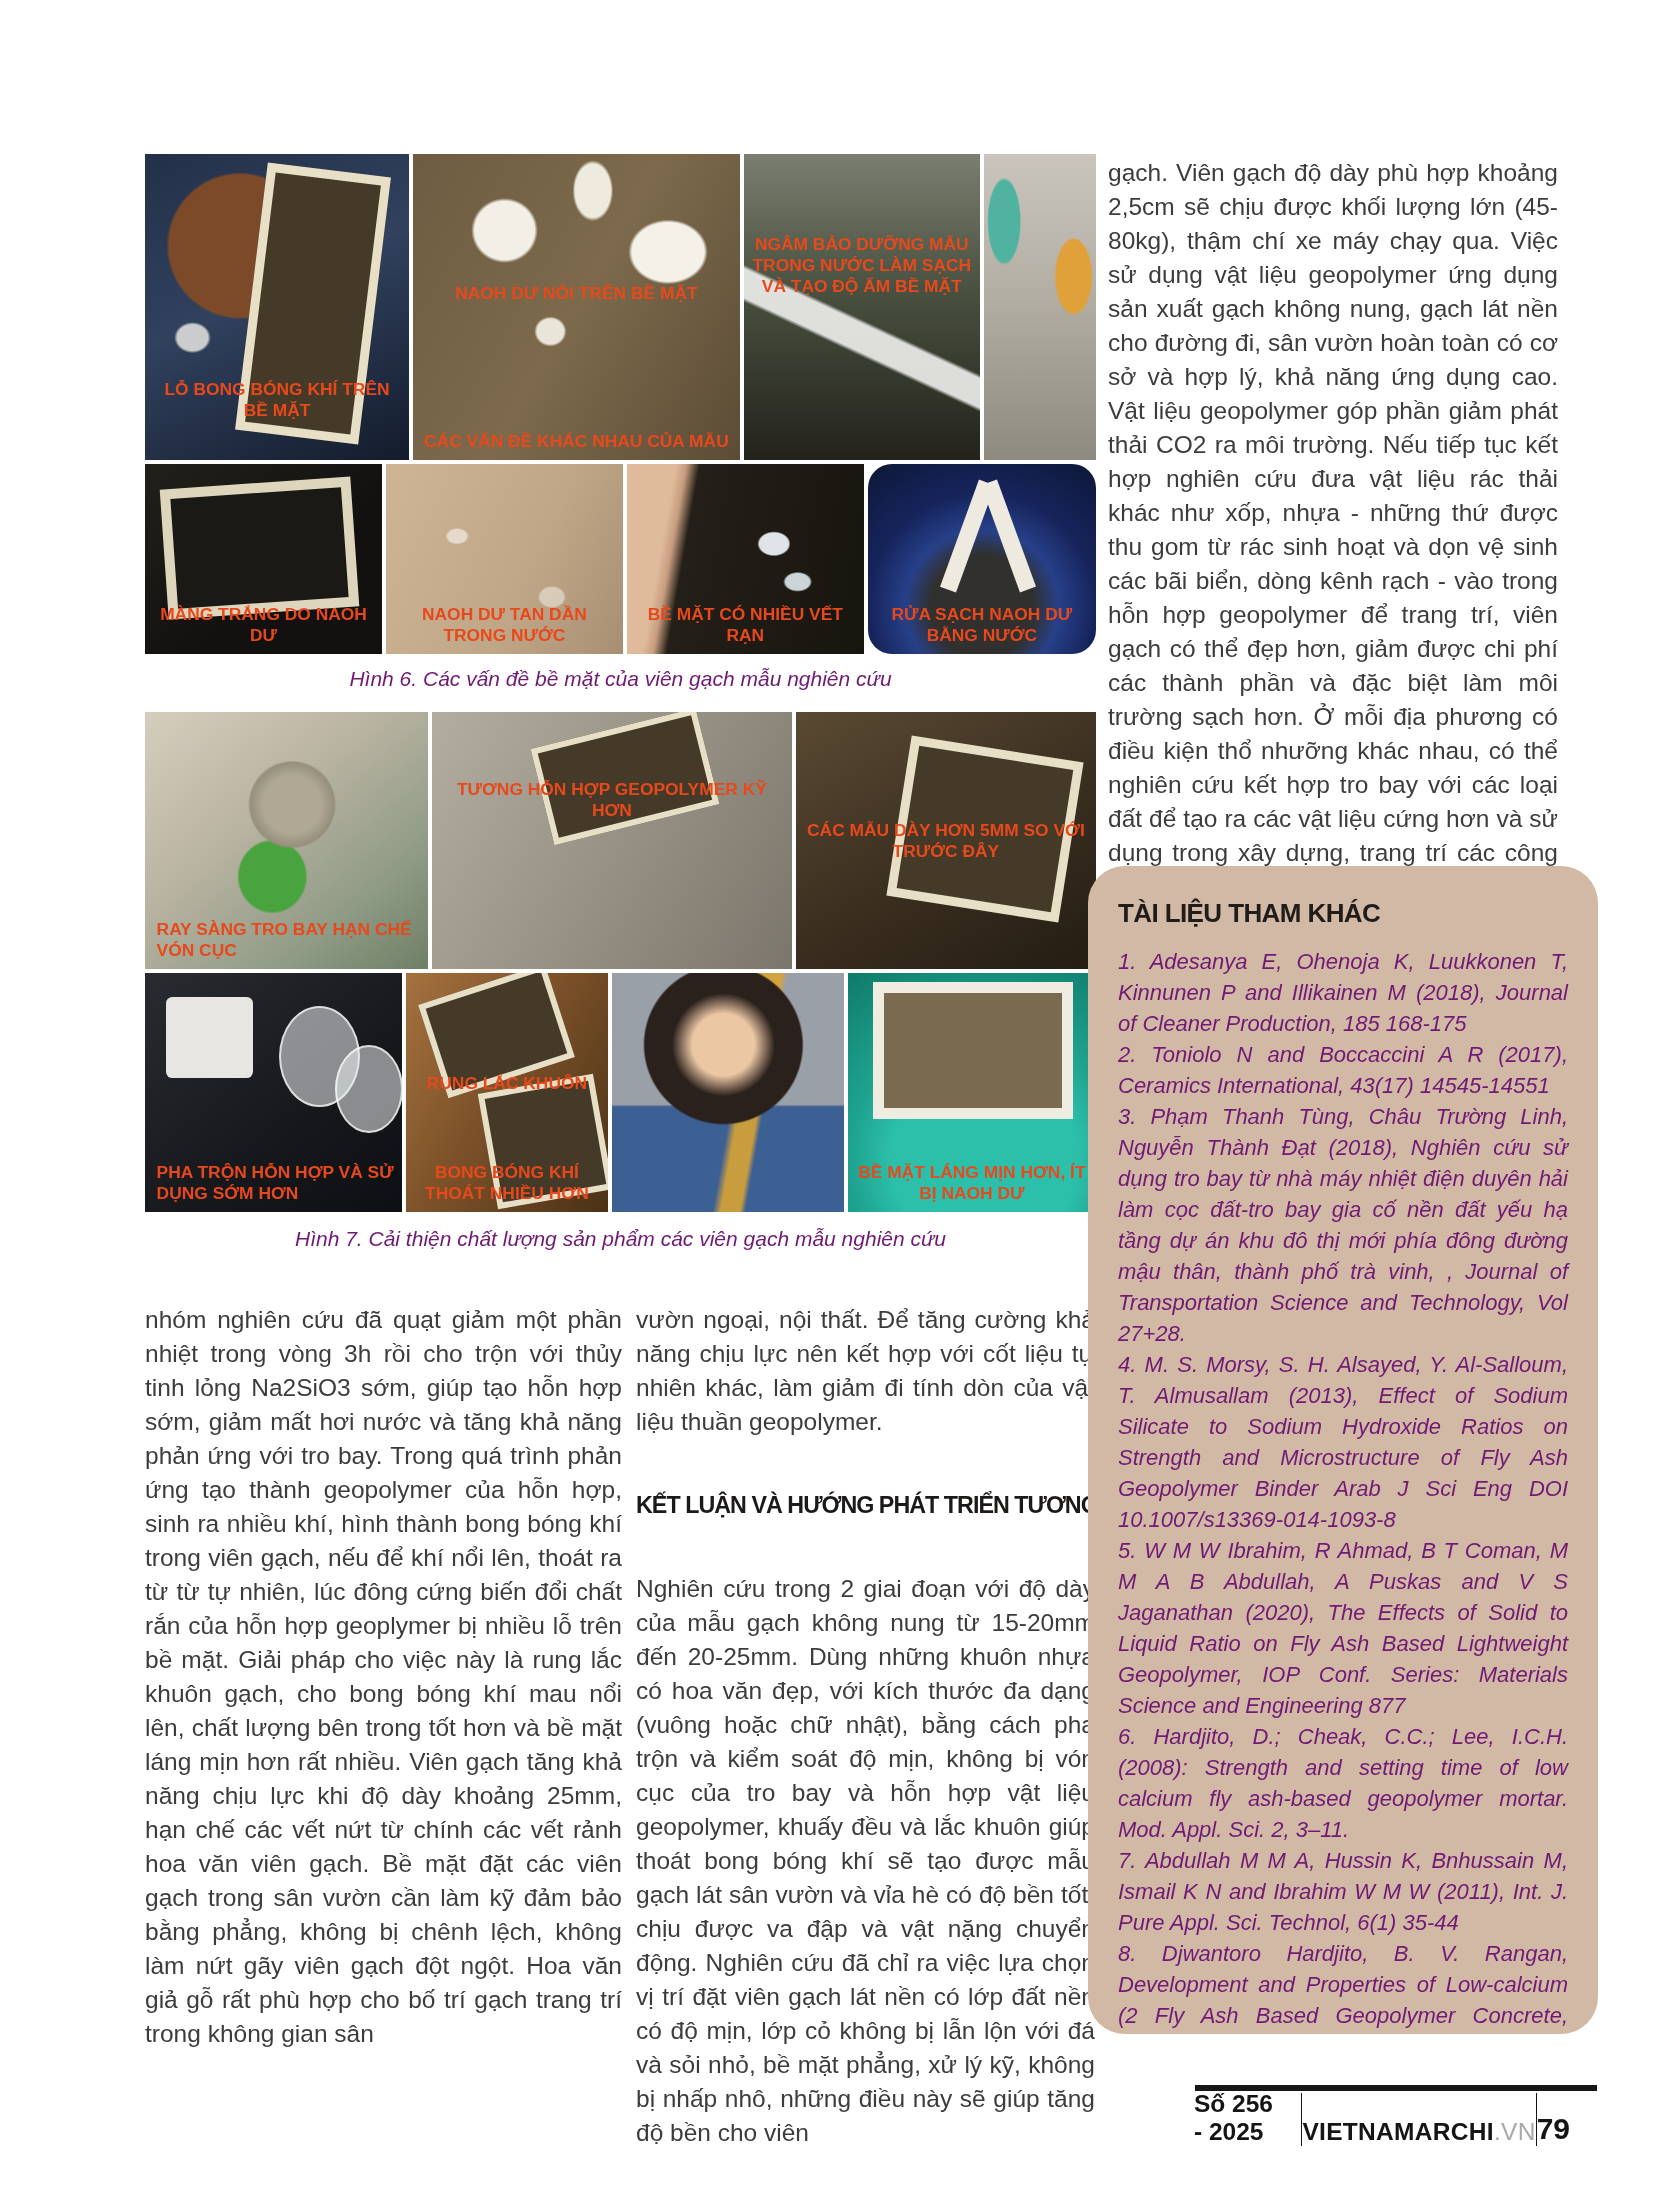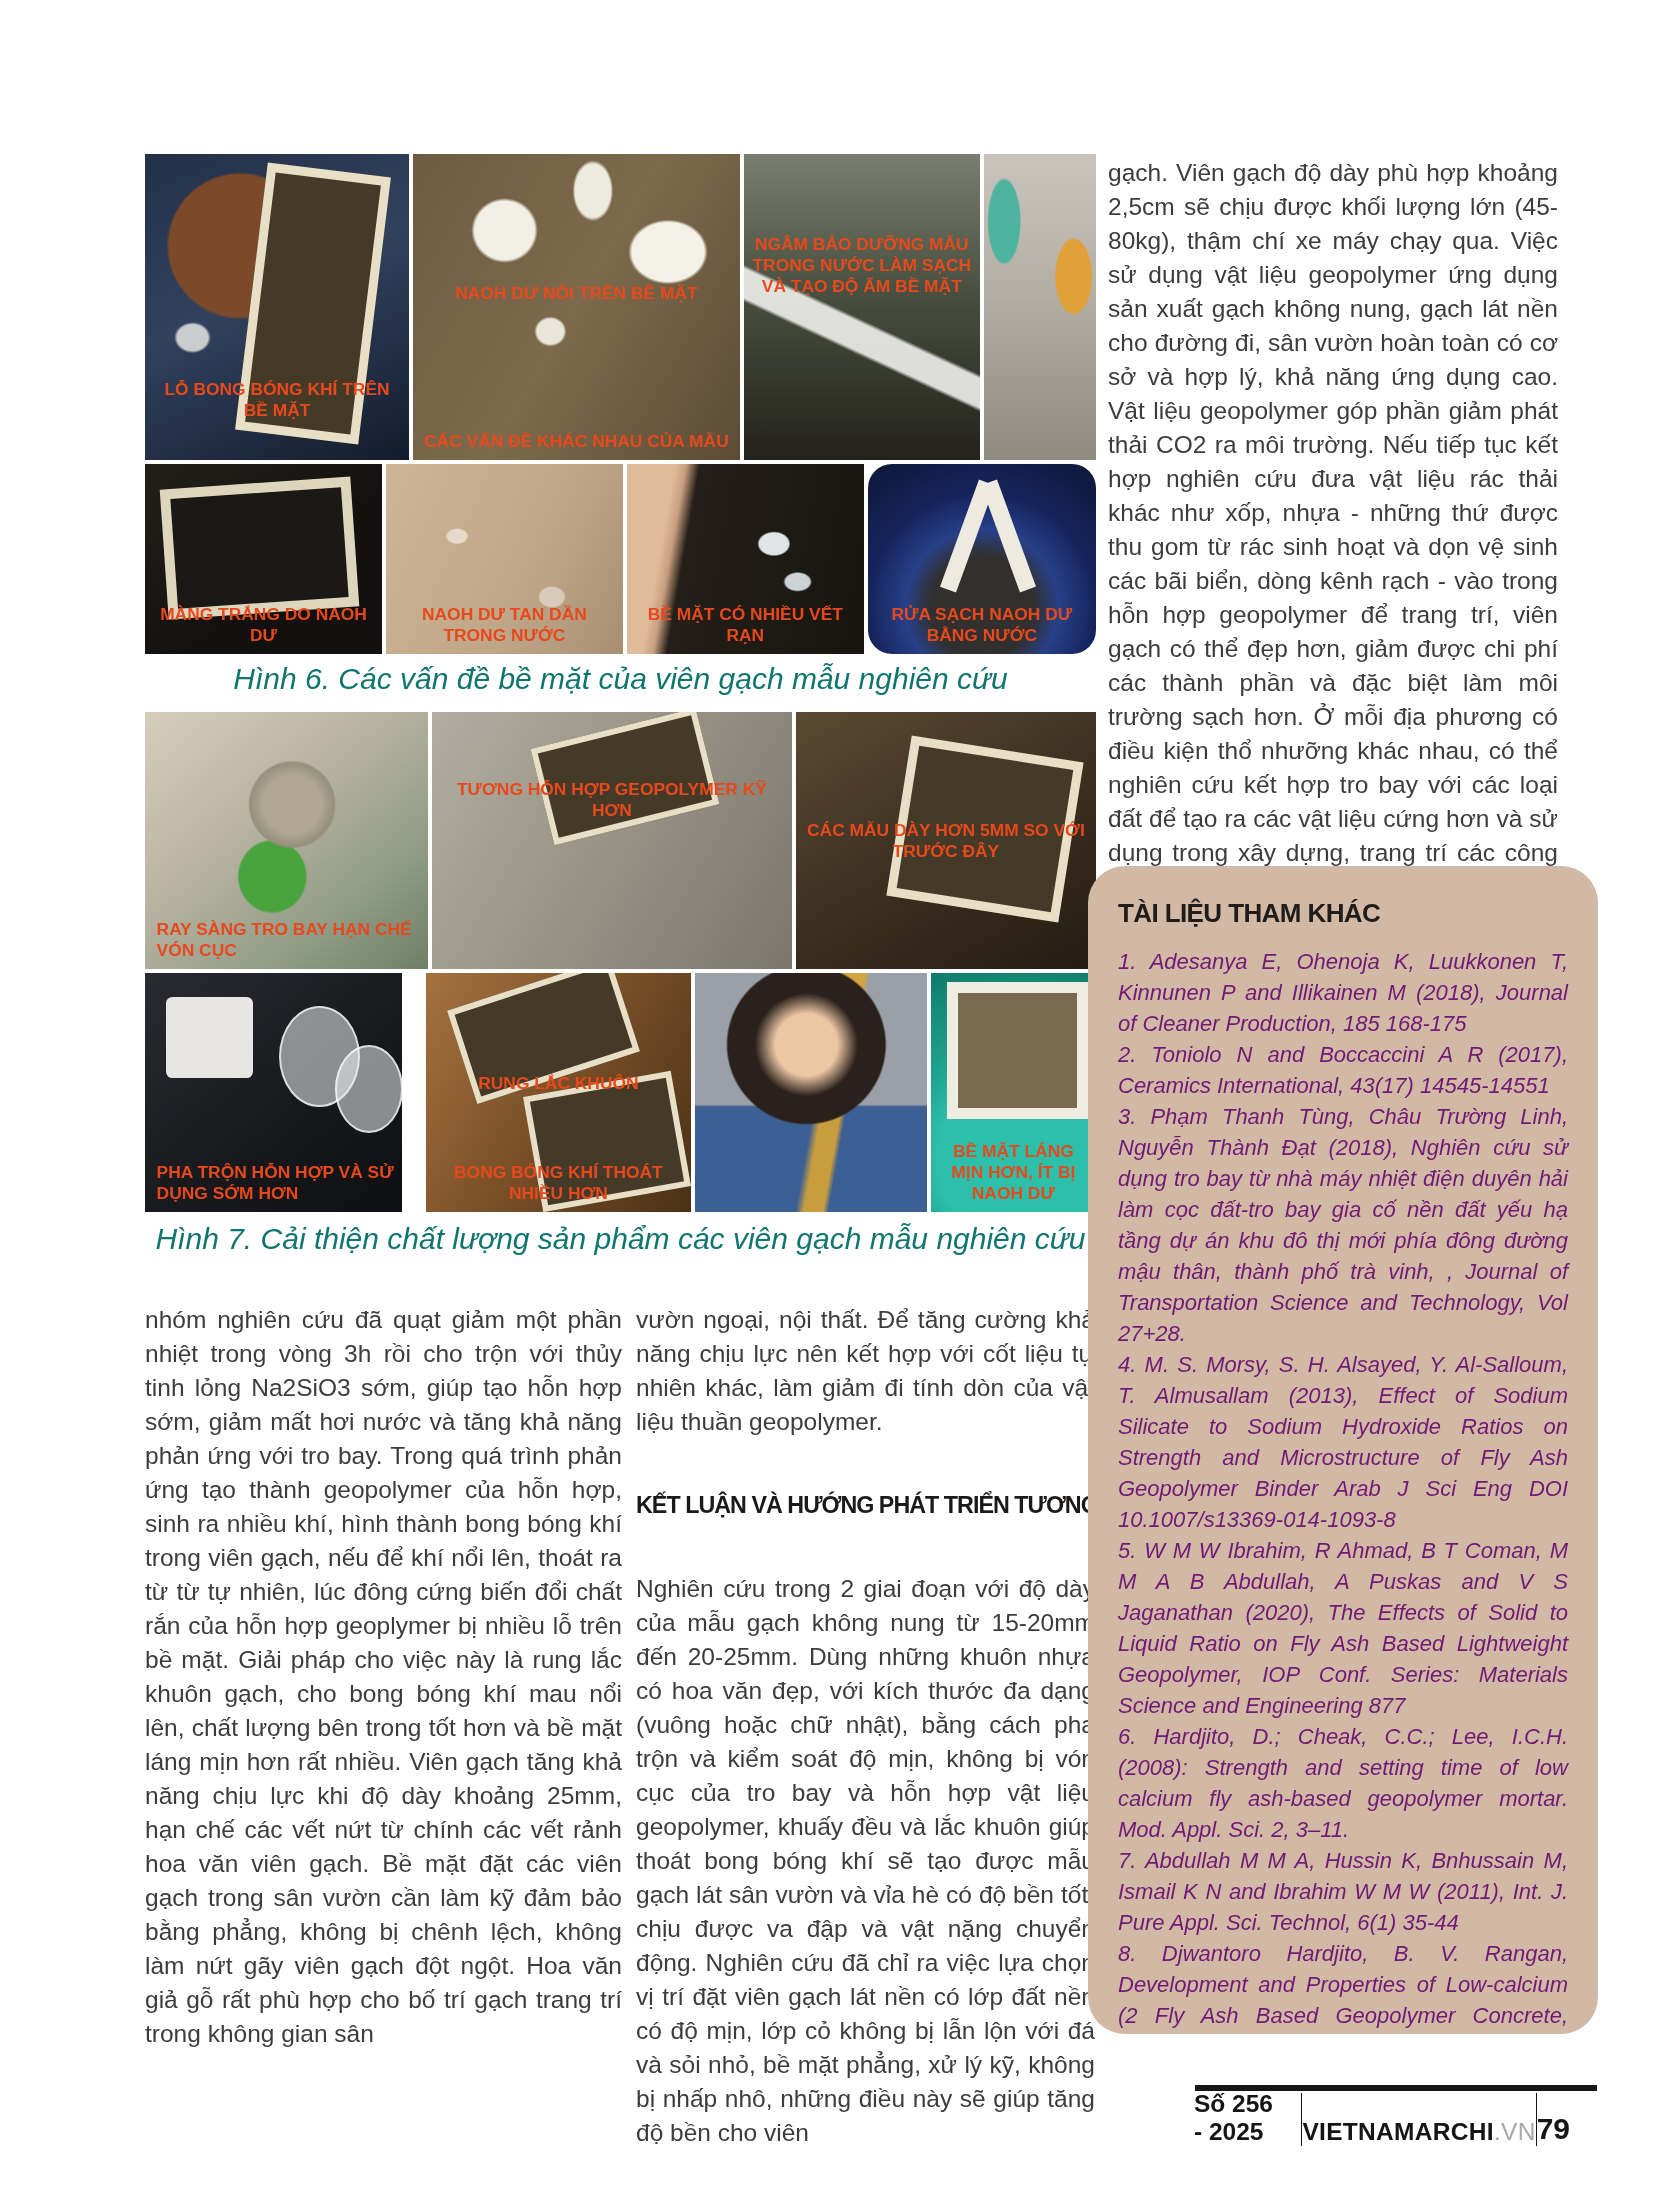--- a/index.html
+++ b/index.html
@@ -68,21 +68,21 @@
   .g-portrait{background:
      radial-gradient(circle at 48% 30%, #ecc7a4 0 15%, #2b211c 25% 38%, transparent 39%),
      linear-gradient(100deg, rgba(0,0,0,0) 0 52%, rgba(216,164,53,.9) 55% 62%, rgba(0,0,0,0) 64%),
      linear-gradient(180deg,#9aa0a8 0 55%,#3c5f94 56%);}
   .g-teal{background:
      radial-gradient(circle at 55% 78%, #2cc0ab 0 40%, #1ea38f 58%, #0f7a6b 100%);}
   .frame2{position:absolute;left:10%;top:4%;width:72%;height:48%;border:11.6px solid #efece2;background:#7a6a50;z-index:1;}
 
   
   .caption{position:absolute;left:145px;width:951px;text-align:center;font-style:italic;
-           font-size:30px;line-height:30px;color:#0f766e;}
+           font-size:21px;line-height:30px;color:#701a75;}
 
   
   .coltext{text-align:justify;font-size:24.5px;line-height:34px;color:#3d3b3c;}
   .col-left{position:absolute;left:145px;top:1303px;width:477px;}
   .col-mid{position:absolute;left:636px;top:1303px;width:459px;}
   .col-right{position:absolute;left:1108px;top:156px;width:450px;}
   .conclusion-h{margin:49px 0 50px;font-weight:bold;font-size:24px;letter-spacing:-1px;
                 color:#1c1a19;white-space:nowrap;transform:scaleX(.97);transform-origin:left;}
   .coltext p{margin:0;}
 
@@ -155,21 +155,21 @@
         <span class="plabel pl-center">CÁC MẪU DÀY HƠN 5MM SO VỚI TRƯỚC ĐÂY</span>
       </div>
     </div>
     <div class="crow" style="height:239px;">
       <div class="tile g-scale" style="width:257px;height:100%;">
         <span class="scale-dev"></span>
         <span class="cup" style="left:52%;top:14%;width:77px;height:97px;"></span>
         <span class="cup" style="left:74%;top:30%;width:64px;height:84px;"></span>
         <span class="plabel pl-bottom pl-left">PHA TRỘN HỖN HỢP VÀ SỬ DỤNG SỚM HƠN</span>
       </div>
-      <div class="tile g-molds" style="width:265px;height:100%;margin-left:20px;">
+      <div class="tile g-molds" style="width:202px;height:100%;">
         <div class="mold" style="left:12%;top:4%;width:60%;height:36%;transform:rotate(-18deg);border-width:6.4px;"></div>
         <div class="mold" style="left:40%;top:46%;width:52%;height:44%;transform:rotate(-10deg);border-width:6.4px;"></div>
         <span class="plabel pl-center">RUNG LẮC KHUÔN</span>
         <span class="plabel pl-bottom">BONG BÓNG KHÍ THOÁT NHIỀU HƠN</span>
       </div>
       <div class="tile g-portrait" style="width:232px;height:100%;"></div>
       <div class="tile g-teal" style="flex:1 1 auto;height:100%;">
         <div class="frame2"></div>
         <span class="plabel pl-bottom">BỀ MẶT LÁNG MỊN HƠN, ÍT BỊ NAOH DƯ</span>
       </div>

